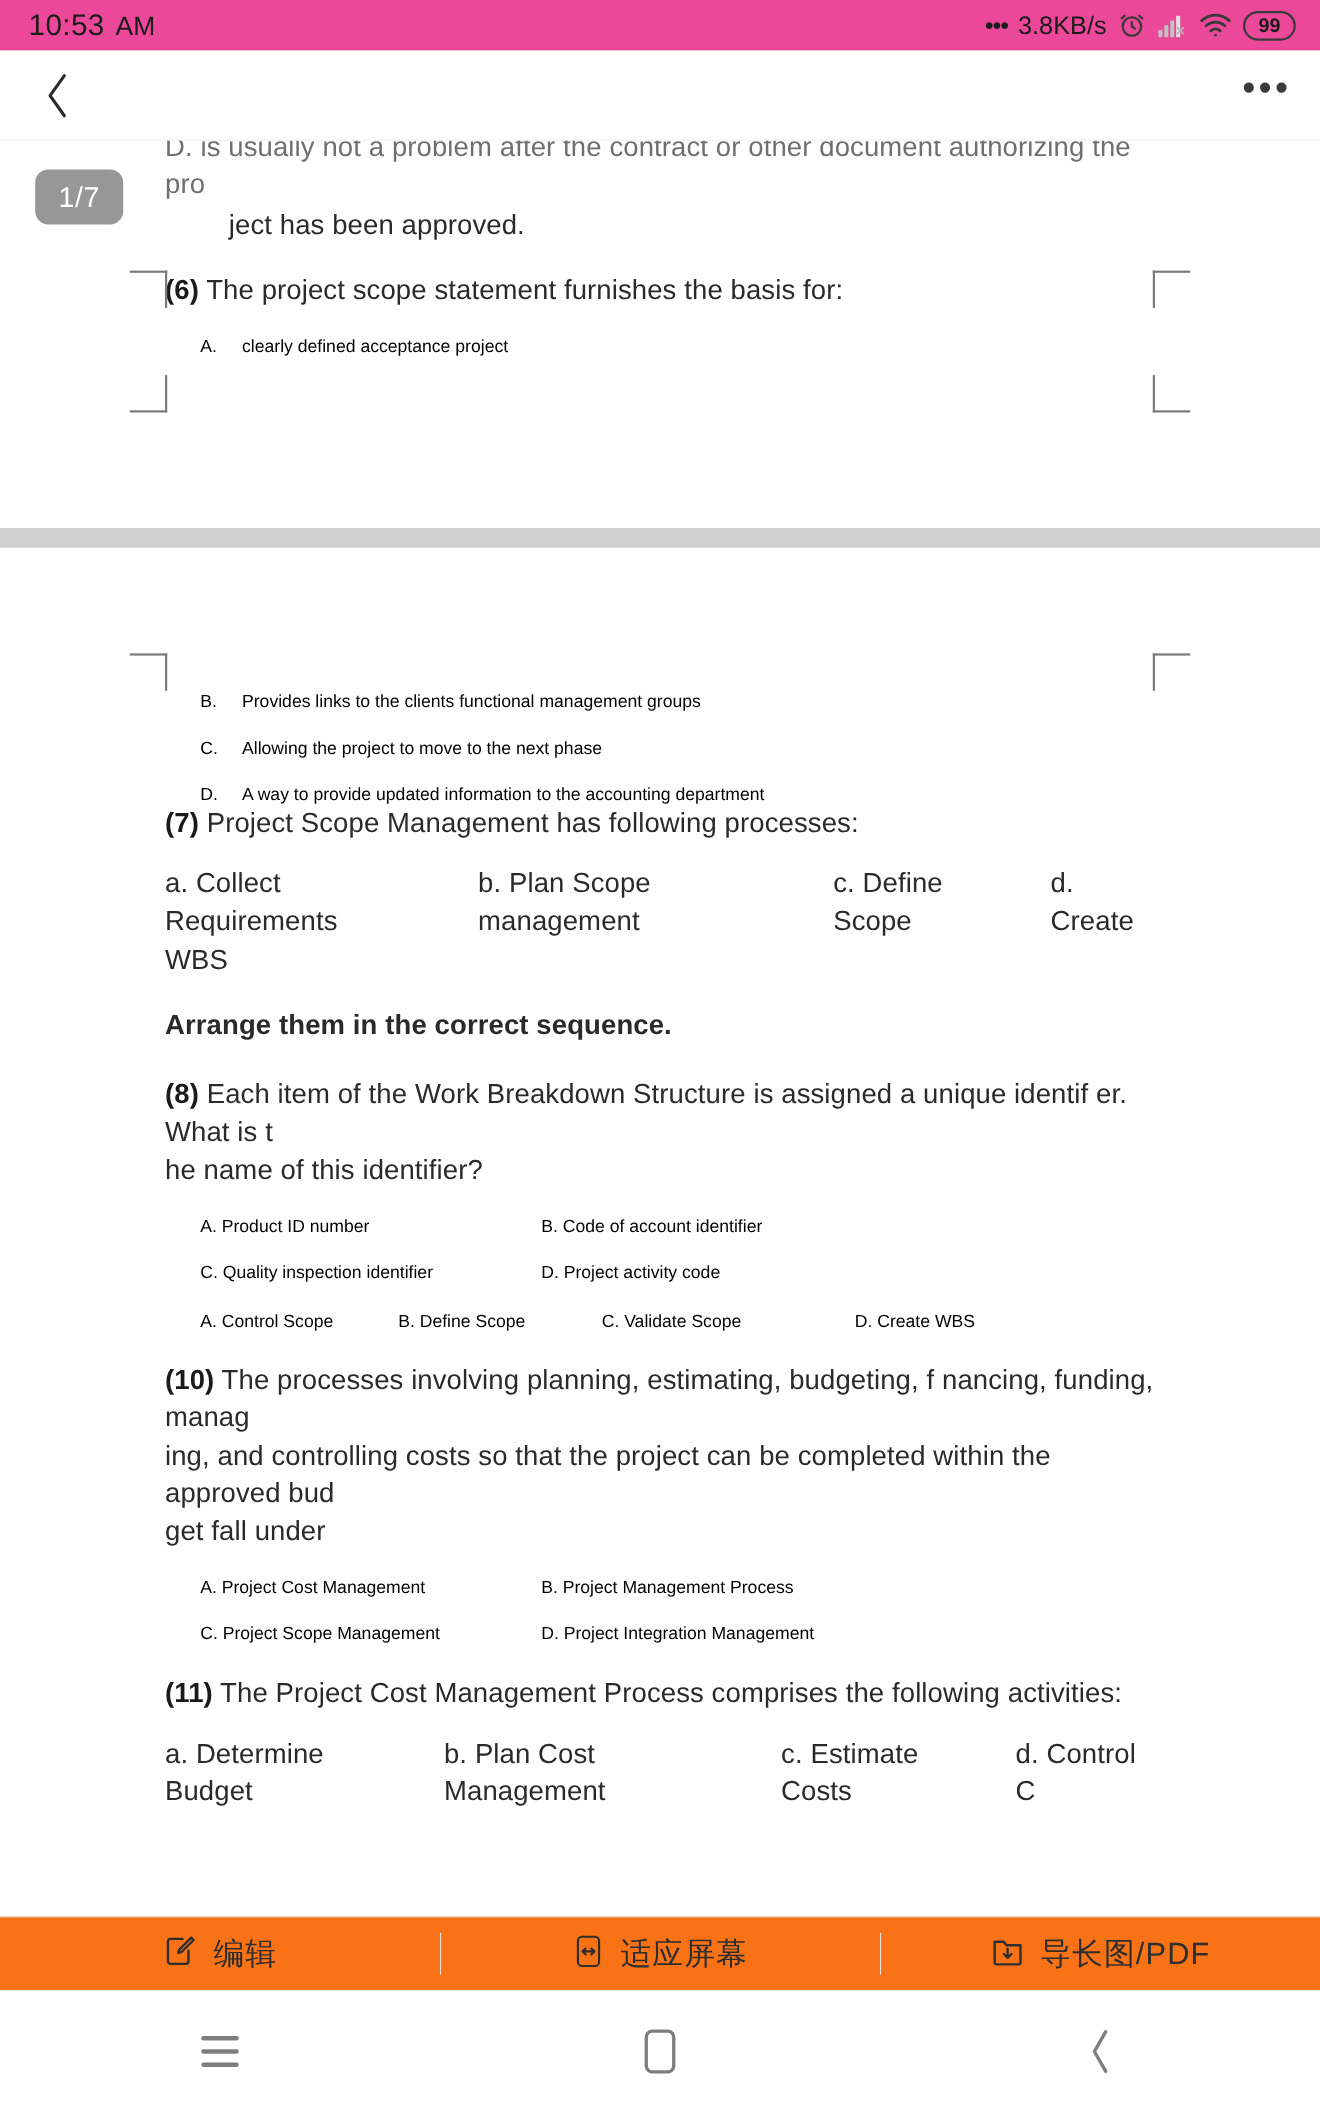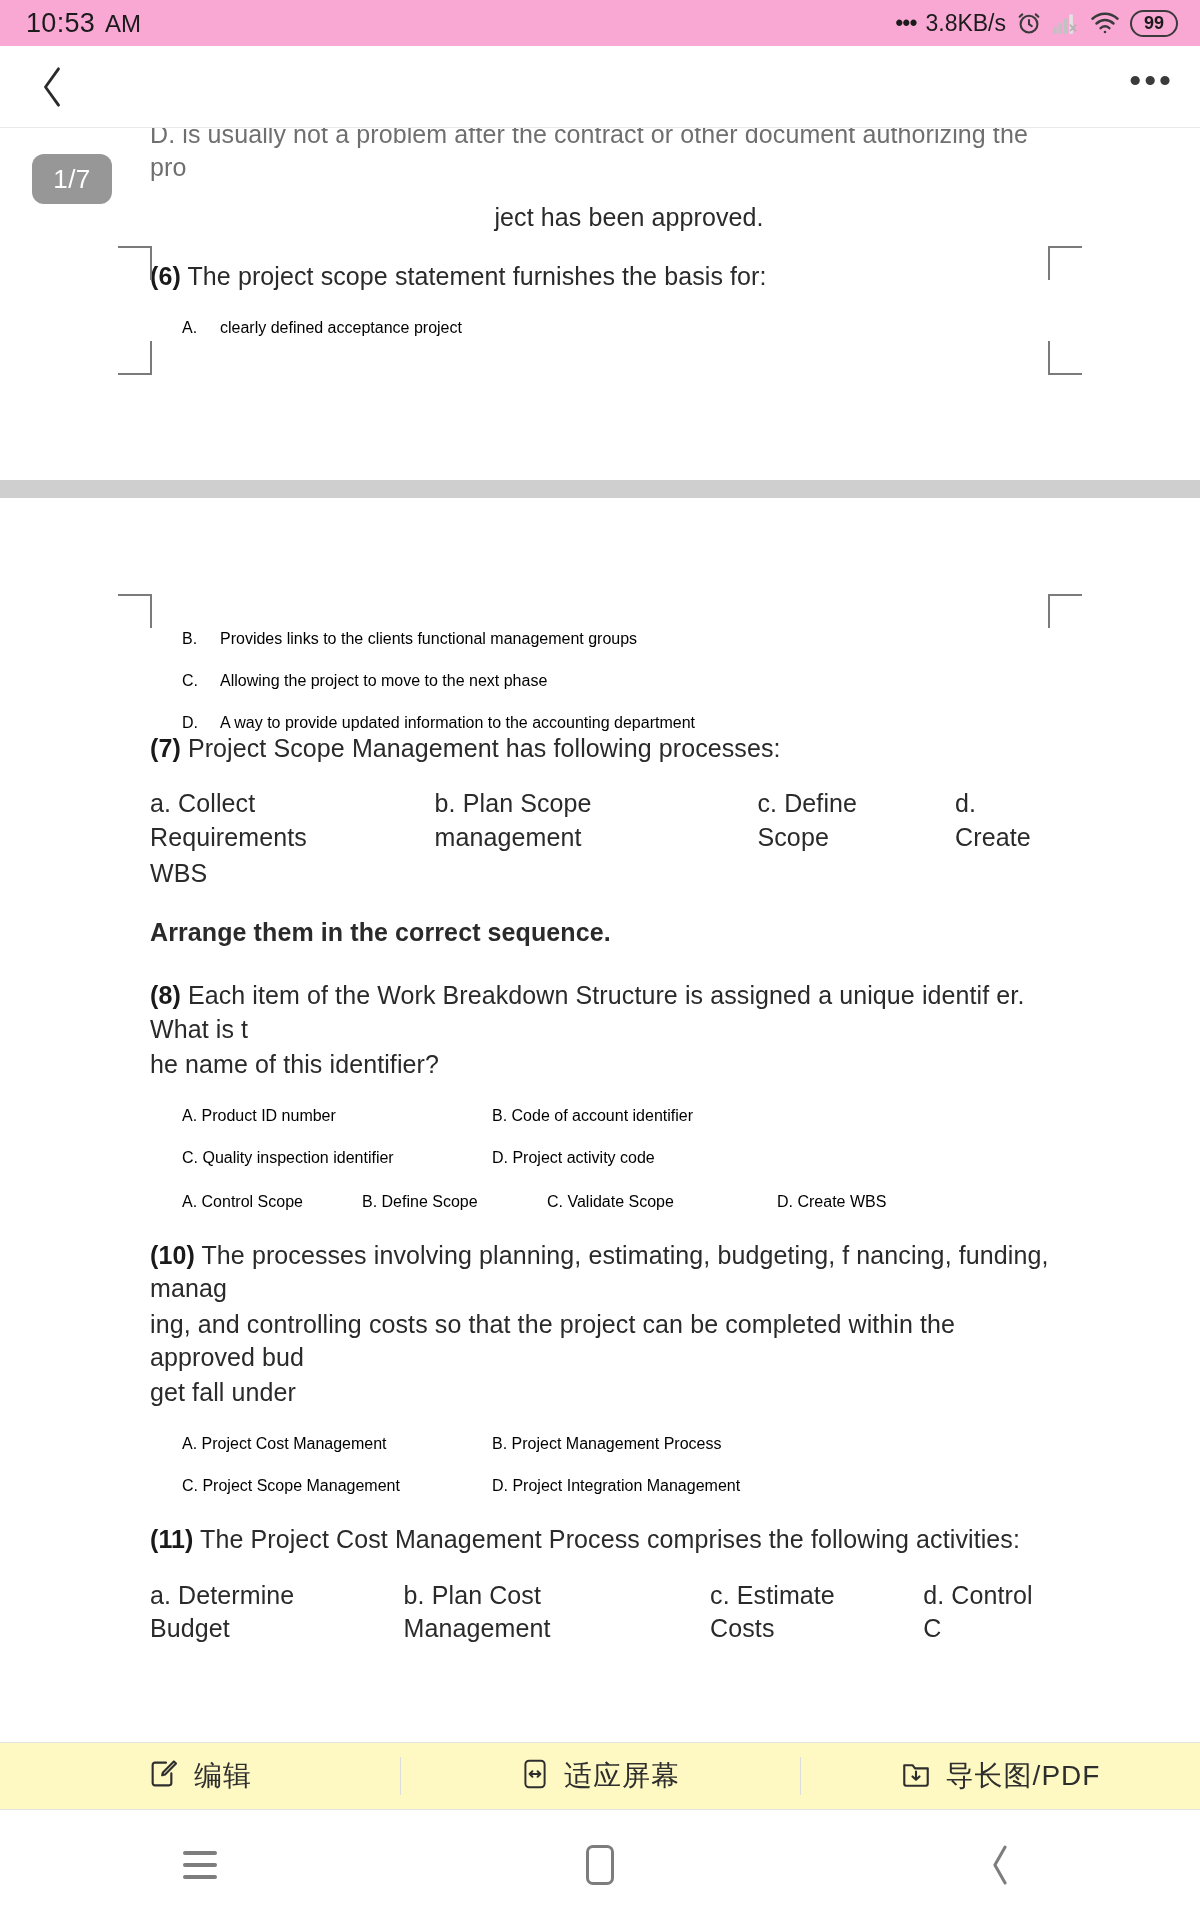--- a/index.html
+++ b/index.html
@@ -9,21 +9,21 @@
     font-family: "Liberation Sans", sans-serif;
     -webkit-font-smoothing: antialiased;
   }
   body { position: relative; overflow: hidden; }
 
   
   .statusbar {
     height: 46px; width: 100%;
     display: flex; align-items: center; justify-content: space-between;
     padding: 0 22px 0 26px;
-    background: #f9a8d4;
+    background: #ec4899;
   }
   .sb-left { display: flex; align-items: baseline; gap: 10px; }
   .sb-time { font-size: 27px; color: #1b1b1b; letter-spacing: .3px; }
   .sb-ampm { font-size: 24px; color: #1b1b1b; }
   .sb-right { display: flex; align-items: center; gap: 9px; }
   .sb-dots { font-size: 23px; color: #1b1b1b; letter-spacing: -1px; line-height: 1; }
   .sb-rate { font-size: 23px; color: #1b1b1b; }
   .sb-ico { display: inline-flex; align-items: center; }
   .battery {
     min-width: 48px; height: 27px; border: 2.5px solid #3a3a3a; border-radius: 14px;
@@ -92,21 +92,21 @@
     width: 80px; height: 50px; border-radius: 12px;
     background: rgba(128,128,128,.82);
     color: #ffffff; font-size: 26px;
     display: flex; align-items: center; justify-content: center;
     letter-spacing: .5px; z-index: 5;
   }
 
   
   .toolbar {
     position: absolute; left: 0; right: 0; bottom: 110px; height: 68px;
-    background: #fef9c3; border-top: 1px solid #e3e3e3; border-bottom: 1px solid #e3e3e3;
+    background: #f97316; border-top: 1px solid #e3e3e3; border-bottom: 1px solid #e3e3e3;
     display: flex; align-items: center;
   }
   .tb-item {
     flex: 1; display: flex; align-items: center; justify-content: center; gap: 14px;
     position: relative; height: 100%;
   }
   .tb-item + .tb-item::before {
     content: ""; position: absolute; left: 0; top: 14px; bottom: 14px; width: 1px; background: #dcdcdc;
   }
   .tb-label { font-size: 28px; color: #2e2e2e; letter-spacing: 1px; }
@@ -174,21 +174,21 @@
 
   <div class="page-badge">1/7</div>
 
   <div class="page" style="height:247px;">
     <div class="cmark tl" style="left:118px; top:128px;"></div>
     <div class="cmark tr" style="right:118px; top:128px;"></div>
     <div class="doc-body" style="padding-top:0;">
       <div class="optline" style="margin-top:-10px; color:#6f6f6f;">
         <span>D.   is usually not a problem after the contract or other document authorizing the pro</span>
       </div>
-      <div class="optline" style="padding-left:58px; margin-top:16px;text-align:center;">
+      <div class="optline" style="padding-left:58px; margin-top:4px;">
         <span>ject has been approved.</span>
       </div>
       <div class="qline q" style="margin-top:26px;">
         <span class="qnum">(6)</span><span> The project scope statement furnishes the basis for:</span>
       </div>
       <div class="opt opts-indent" style="margin-top:26px;">
         <span class="opt-letter">A.</span>
         <span>clearly defined acceptance project</span>
       </div>
     </div>

